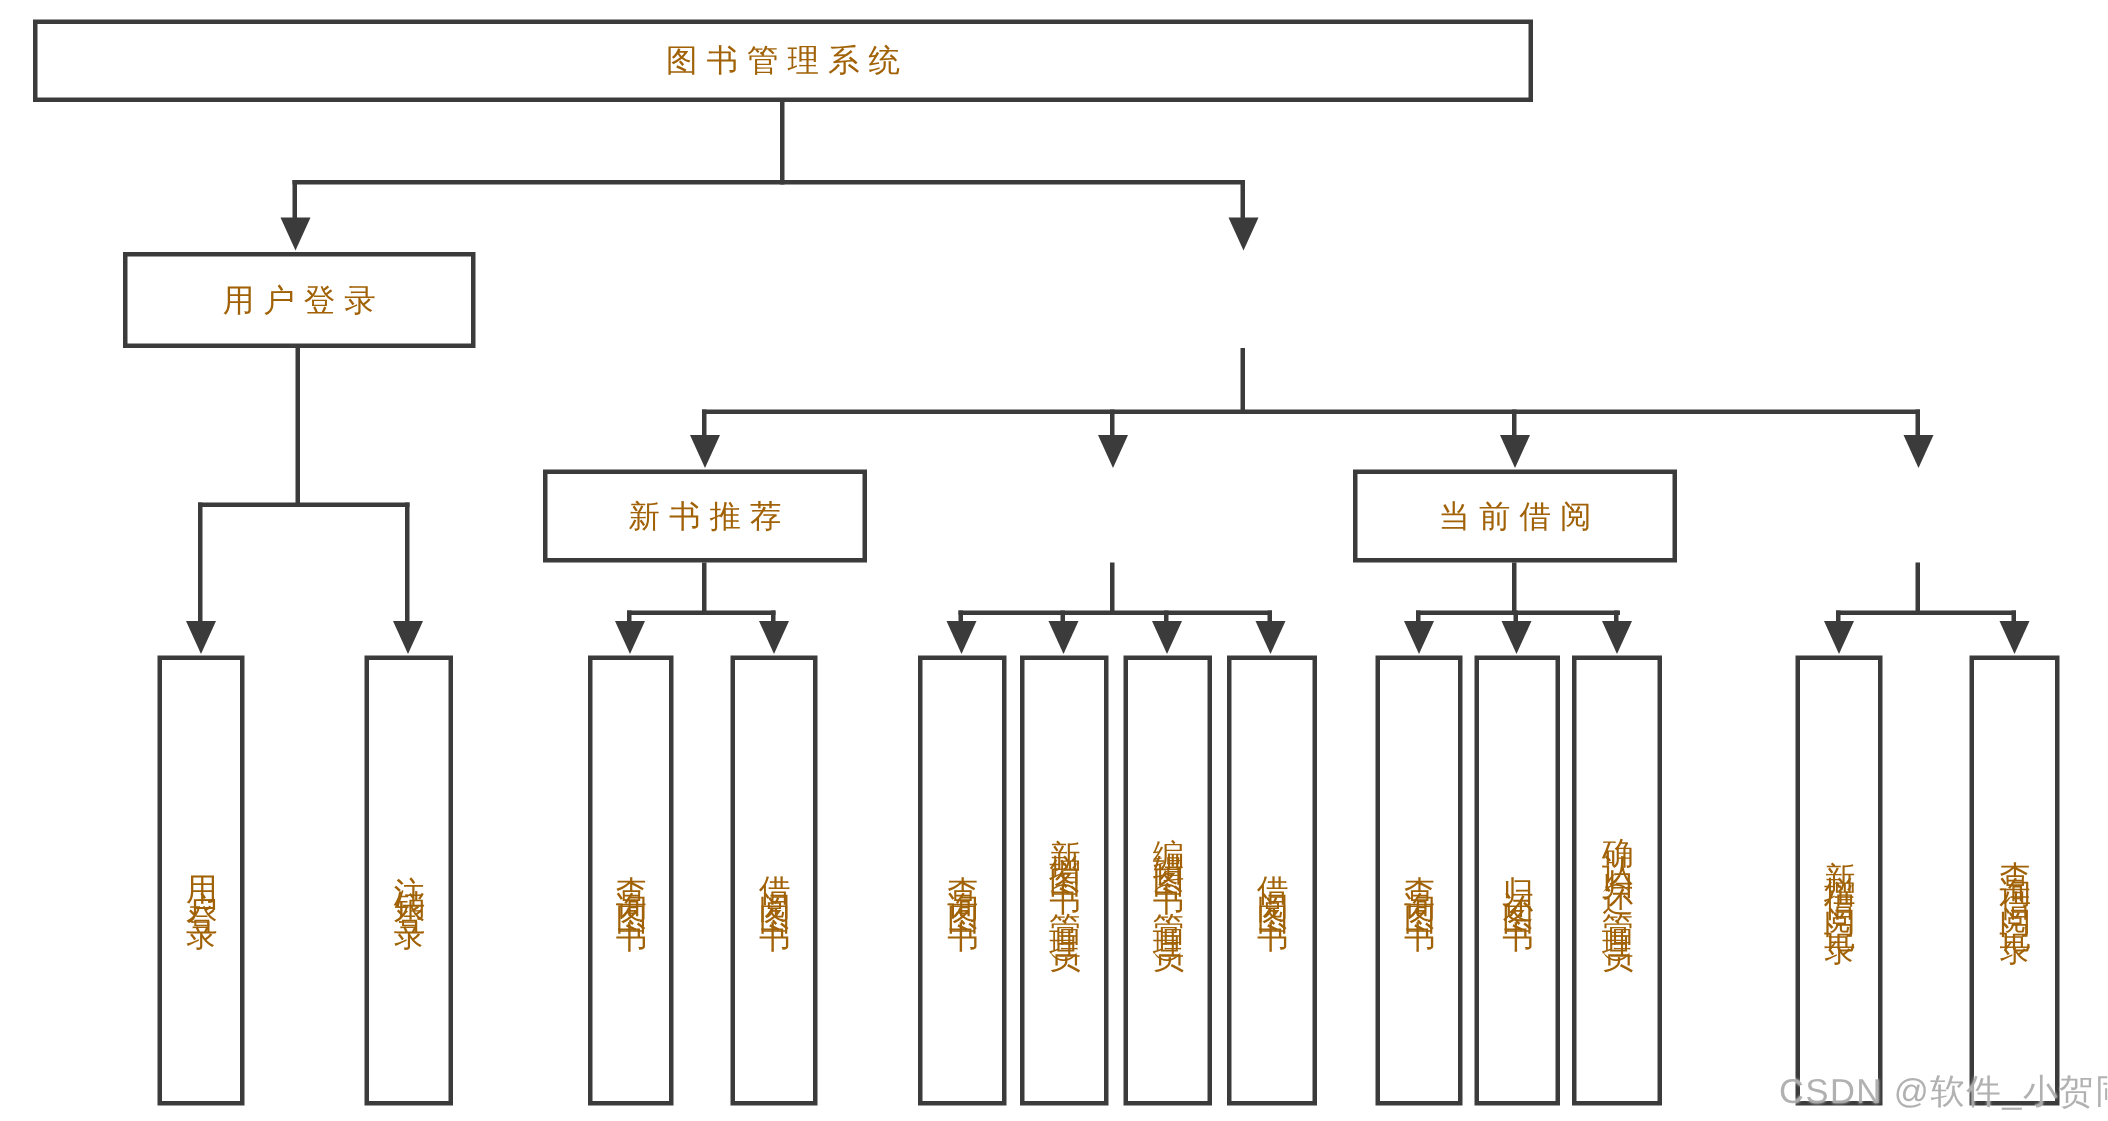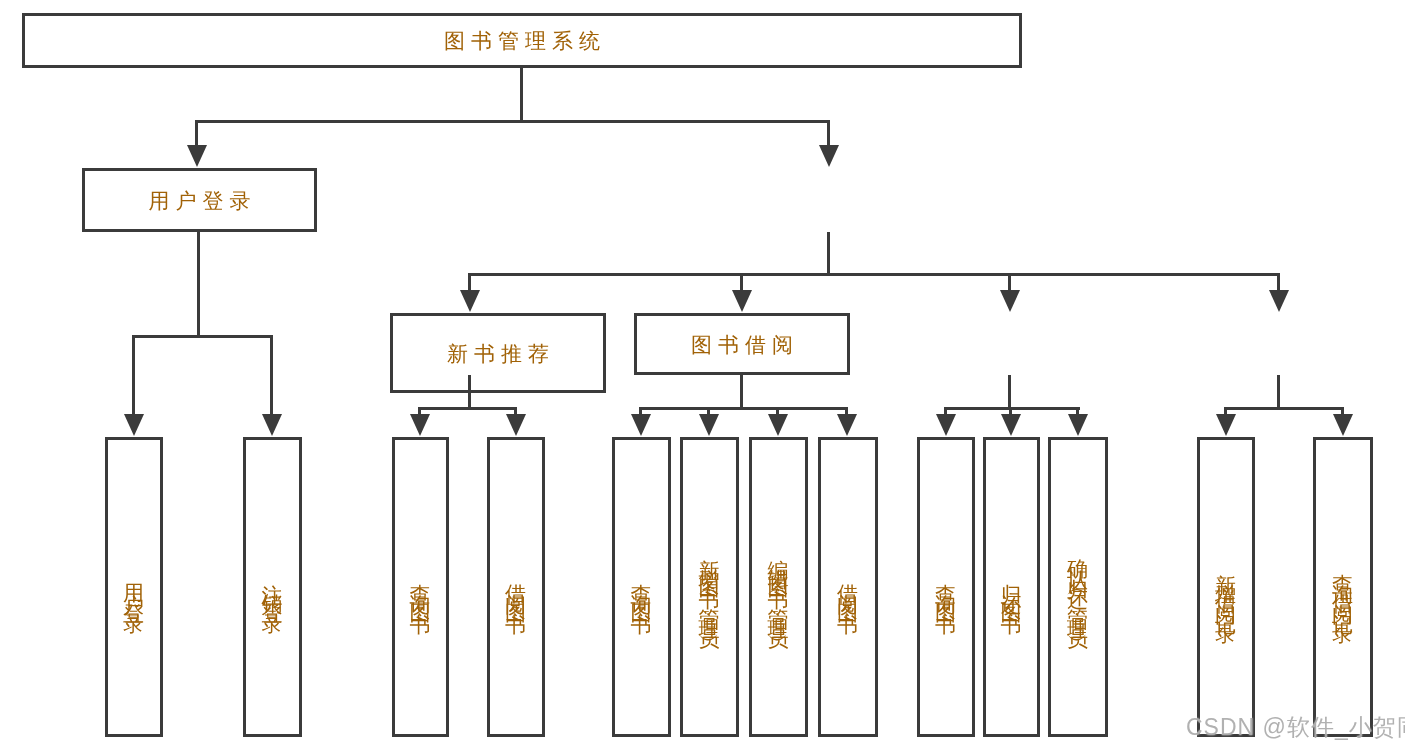--- a/index.html
+++ b/index.html
@@ -70,22 +70,22 @@
 </style>
 </head>
 <body>
 
 <div id="stage">
 
   <div class="box hbox" style="left:22px; top:13px; width:1000px; height:55px;">图书管理系统</div>
 
   <div class="box hbox" style="left:82px; top:168px; width:235px; height:64px;">用户登录</div>
 
-  <div class="box hbox" style="left:362px; top:313px; width:216px; height:80px;margin-left:28px;">新书推荐</div>
-  <div class="box hbox" style="left:634px; top:313px; width:216px; height:62px;">图书借阅</div>
+  <div class="box hbox" style="left:362px; top:313px; width:216px; height:62px;">新书推荐</div>
+  <div class="box hbox" style="left:902px; top:313px; width:216px; height:62px;">当前借阅</div>
 
   <div class="box vbox" style="left:105px; top:437px; width:58px; height:300px;">用户登录</div>
   <div class="box vbox" style="left:243px; top:437px; width:59px; height:300px;">注销登录</div>
 
   <div class="box vbox" style="left:392px; top:437px; width:57px; height:300px;">查询图书</div>
   <div class="box vbox" style="left:487px; top:437px; width:58px; height:300px;">借阅图书</div>
 
   <div class="box vbox" style="left:612px; top:437px; width:59px; height:300px;">查询图书</div>
   <div class="box vbox" style="left:680px; top:437px; width:59px; height:300px;">新增图书（管理员）</div>
   <div class="box vbox" style="left:749px; top:437px; width:59px; height:300px;">编辑图书（管理员）</div>

